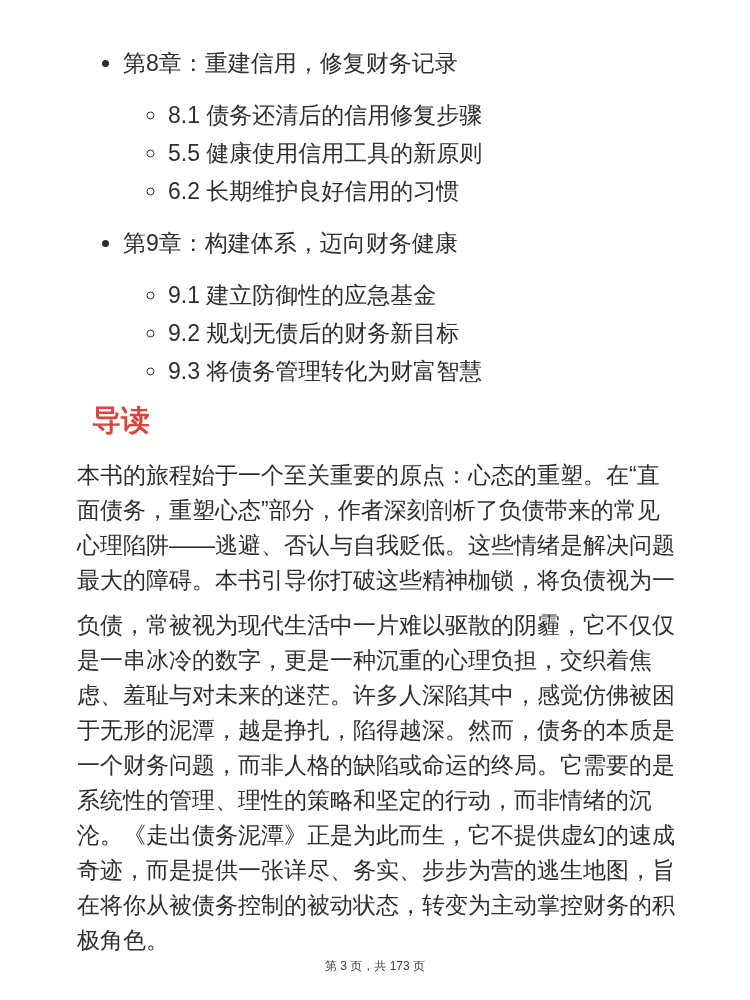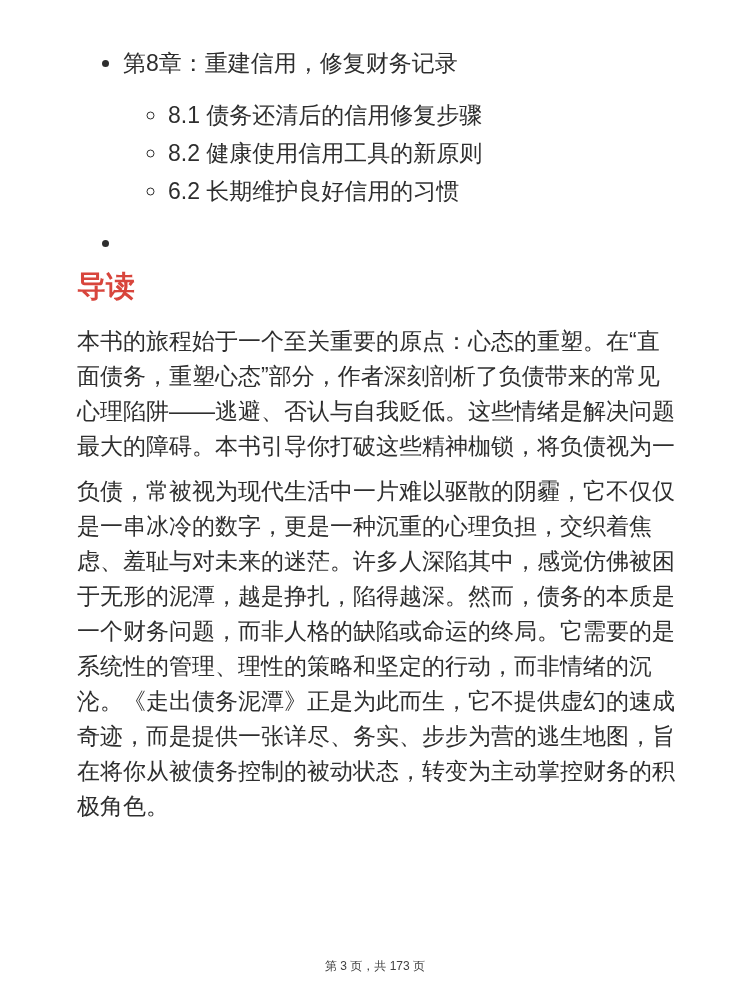--- a/index.html
+++ b/index.html
@@ -61,29 +61,35 @@
 </head>
 <body>
 
 <div class="page">
 
   <ul class="toc">
     <li class="chapter">
       <span>第8章：重建信用，修复财务记录</span>
       <ul class="sections">
         <li><span>8.1 债务还清后的信用修复步骤</span></li>
-        <li><span>8.2 健康使用信用工具的新原则</span></li>
+        <li><span>5.5 健康使用信用工具的新原则</span></li>
         <li><span>6.2 长期维护良好信用的习惯</span></li>
       </ul>
     </li>
     <li class="chapter">
+      <span>第9章：构建体系，迈向财务健康</span>
+      <ul class="sections">
+        <li><span>9.1 建立防御性的应急基金</span></li>
+        <li><span>9.2 规划无债后的财务新目标</span></li>
+        <li><span>9.3 将债务管理转化为财富智慧</span></li>
+      </ul>
     </li>
   </ul>
 
-  <h2 class="intro-heading" style="color: rgb(216, 69, 60);">导读</h2>
+  <h2 class="intro-heading" style="color: rgb(216, 69, 60); margin-left: 15px;">导读</h2>
 
   <p class="body-para">本书的旅程始于一个至关重要的原点：心态的重塑。在“直面债务，重塑心态”部分，作者深刻剖析了负债带来的常见心理陷阱——逃避、否认与自我贬低。这些情绪是解决问题最大的障碍。本书引导你打破这些精神枷锁，将负债视为一</p>
 
   <p class="body-para">负债，常被视为现代生活中一片难以驱散的阴霾，它不仅仅是一串冰冷的数字，更是一种沉重的心理负担，交织着焦虑、羞耻与对未来的迷茫。许多人深陷其中，感觉仿佛被困于无形的泥潭，越是挣扎，陷得越深。然而，债务的本质是一个财务问题，而非人格的缺陷或命运的终局。它需要的是系统性的管理、理性的策略和坚定的行动，而非情绪的沉沦。《走出债务泥潭》正是为此而生，它不提供虚幻的速成奇迹，而是提供一张详尽、务实、步步为营的逃生地图，旨在将你从被债务控制的被动状态，转变为主动掌控财务的积极角色。</p>
 
 </div>
 
 <div class="footer">
   <span>第 3 页，共 173 页</span>
 </div>

